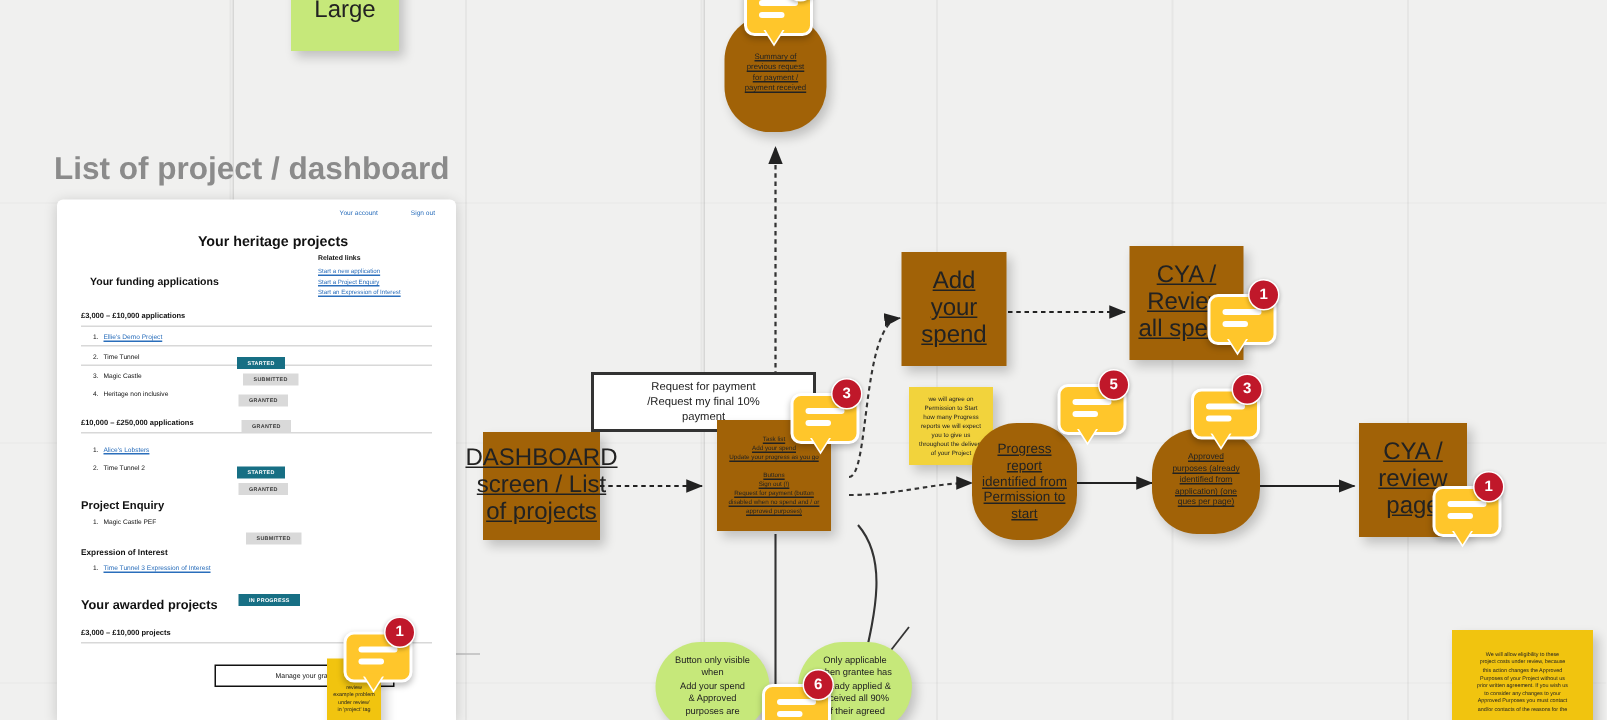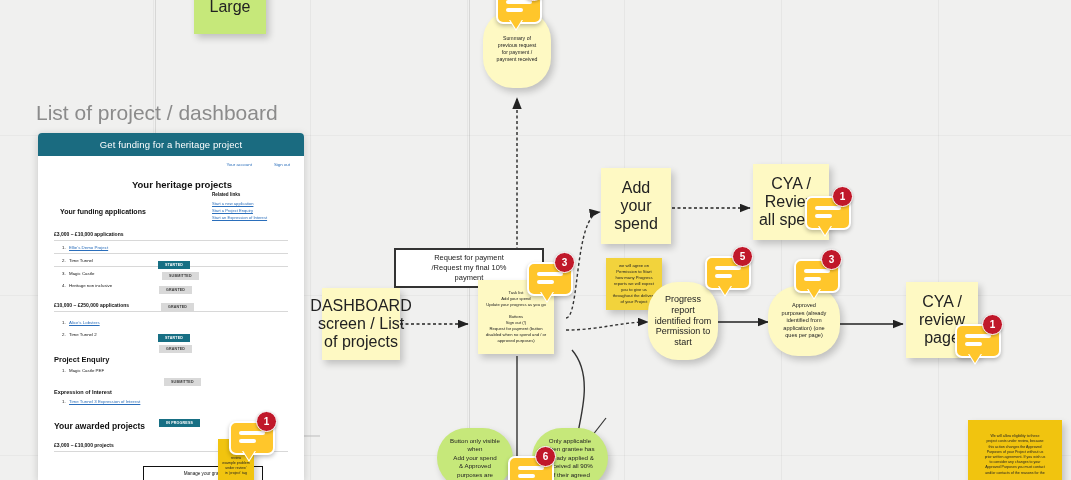--- a/index.html
+++ b/index.html
@@ -19,21 +19,21 @@
     background-size:157px 160px;
     background-position:-4px -25px;
   }
   .gridline-v{position:absolute;top:0;bottom:0;width:1px;background:rgba(0,0,0,.10);}
 
   
   .note{position:absolute;box-sizing:border-box;
     box-shadow:3px 4px 7px rgba(0,0,0,.20);
     display:flex;align-items:center;justify-content:center;text-align:center;
     color:#222;line-height:1.12;white-space:pre-line;}
-  .note.orange{background:#fef9c3;}
+  .note.orange{background:#a16207;text-decoration:underline;}
   .note.green{background:#c6e87a;}
   .note.yellow{background:#f2d33c;}
   .note.gold{background:#f1c40f;}
   .note.big{font-size:16px;}
   .note.med{font-size:16px;}
   .note.sm{font-size:5.2px;line-height:1.35;border-radius:30px;}
   .note.xs{font-size:4.2px;line-height:1.45;}
 
   .boxnote{position:absolute;box-sizing:border-box;background:#fff;
     border:2px solid #333;display:flex;align-items:center;justify-content:center;
@@ -49,21 +49,21 @@
     border-top:11px solid #ffc62b;filter:drop-shadow(0 2px 0 #fff);}
   .cbadge .l1,.cbadge .l2{position:absolute;background:#fff;border-radius:2px;height:3.5px;}
   .cbadge .l1{left:8px;top:8px;width:26px;}
   .cbadge .l2{left:8px;top:16px;width:17px;}
   .cbadge .num{position:absolute;right:-2px;top:-4px;width:19px;height:19px;border-radius:50%;
     background:#c0182a;color:#fff;font-size:10px;font-weight:bold;
     display:flex;align-items:center;justify-content:center;
     border:1.5px solid #fff;box-shadow:0 1px 3px rgba(0,0,0,.3);}
 
   
-  .sectitle{position:absolute;font-size:21px;color:#8b8b8b;font-weight:400;}
+  .sectitle{position:absolute;font-size:21px;color:#8b8b8b;font-weight:700;}
 
   
   .mock{position:absolute;background:#fff;border-radius:4px 4px 0 0;overflow:hidden;
     box-shadow:0 2px 9px rgba(0,0,0,.18);}
   .mock-head{background:#1a6b80;color:#fff;text-align:center;
     font-size:9.5px;padding:6px 0;letter-spacing:.1px;}
   .mock-body{position:relative;padding:0;font-size:5px;color:#111;}
   .mk-toplinks{display:flex;justify-content:flex-end;gap:22px;
     font-size:4.4px;color:#2a6ebb;padding:6px 14px 0 0;}
   .mk-h1{font-size:9.5px;font-weight:bold;color:#111;margin:12px 0 0 22px;text-align:center;}
@@ -123,21 +123,20 @@
     <path d="M517,480 L517,356" fill="none" stroke="#333" stroke-width="1.4"></path>
 
     <path d="M592,436 L606,418" fill="none" stroke="#333" stroke-width="1.2"></path>
 
     <line x1="252" y1="436" x2="320" y2="436" stroke="#bdbdbd" stroke-width="1"></line>
   </svg>
 
   <div class="sectitle" style="left:36px;top:101px;">List of project / dashboard</div>
 
   <div class="mock" style="left:38px;top:133px;width:266px;height:347px;">
-    <div class="mock-head">Get funding for a heritage project</div>
     <div class="mock-body">
       <div class="mk-toplinks">
         <span>Your account</span>
         <span>Sign out</span>
       </div>
 
       <div class="mk-h1">Your heritage projects</div>
 
       <div class="mk-rel">
         <div class="mk-rel-t">Related links</div>

